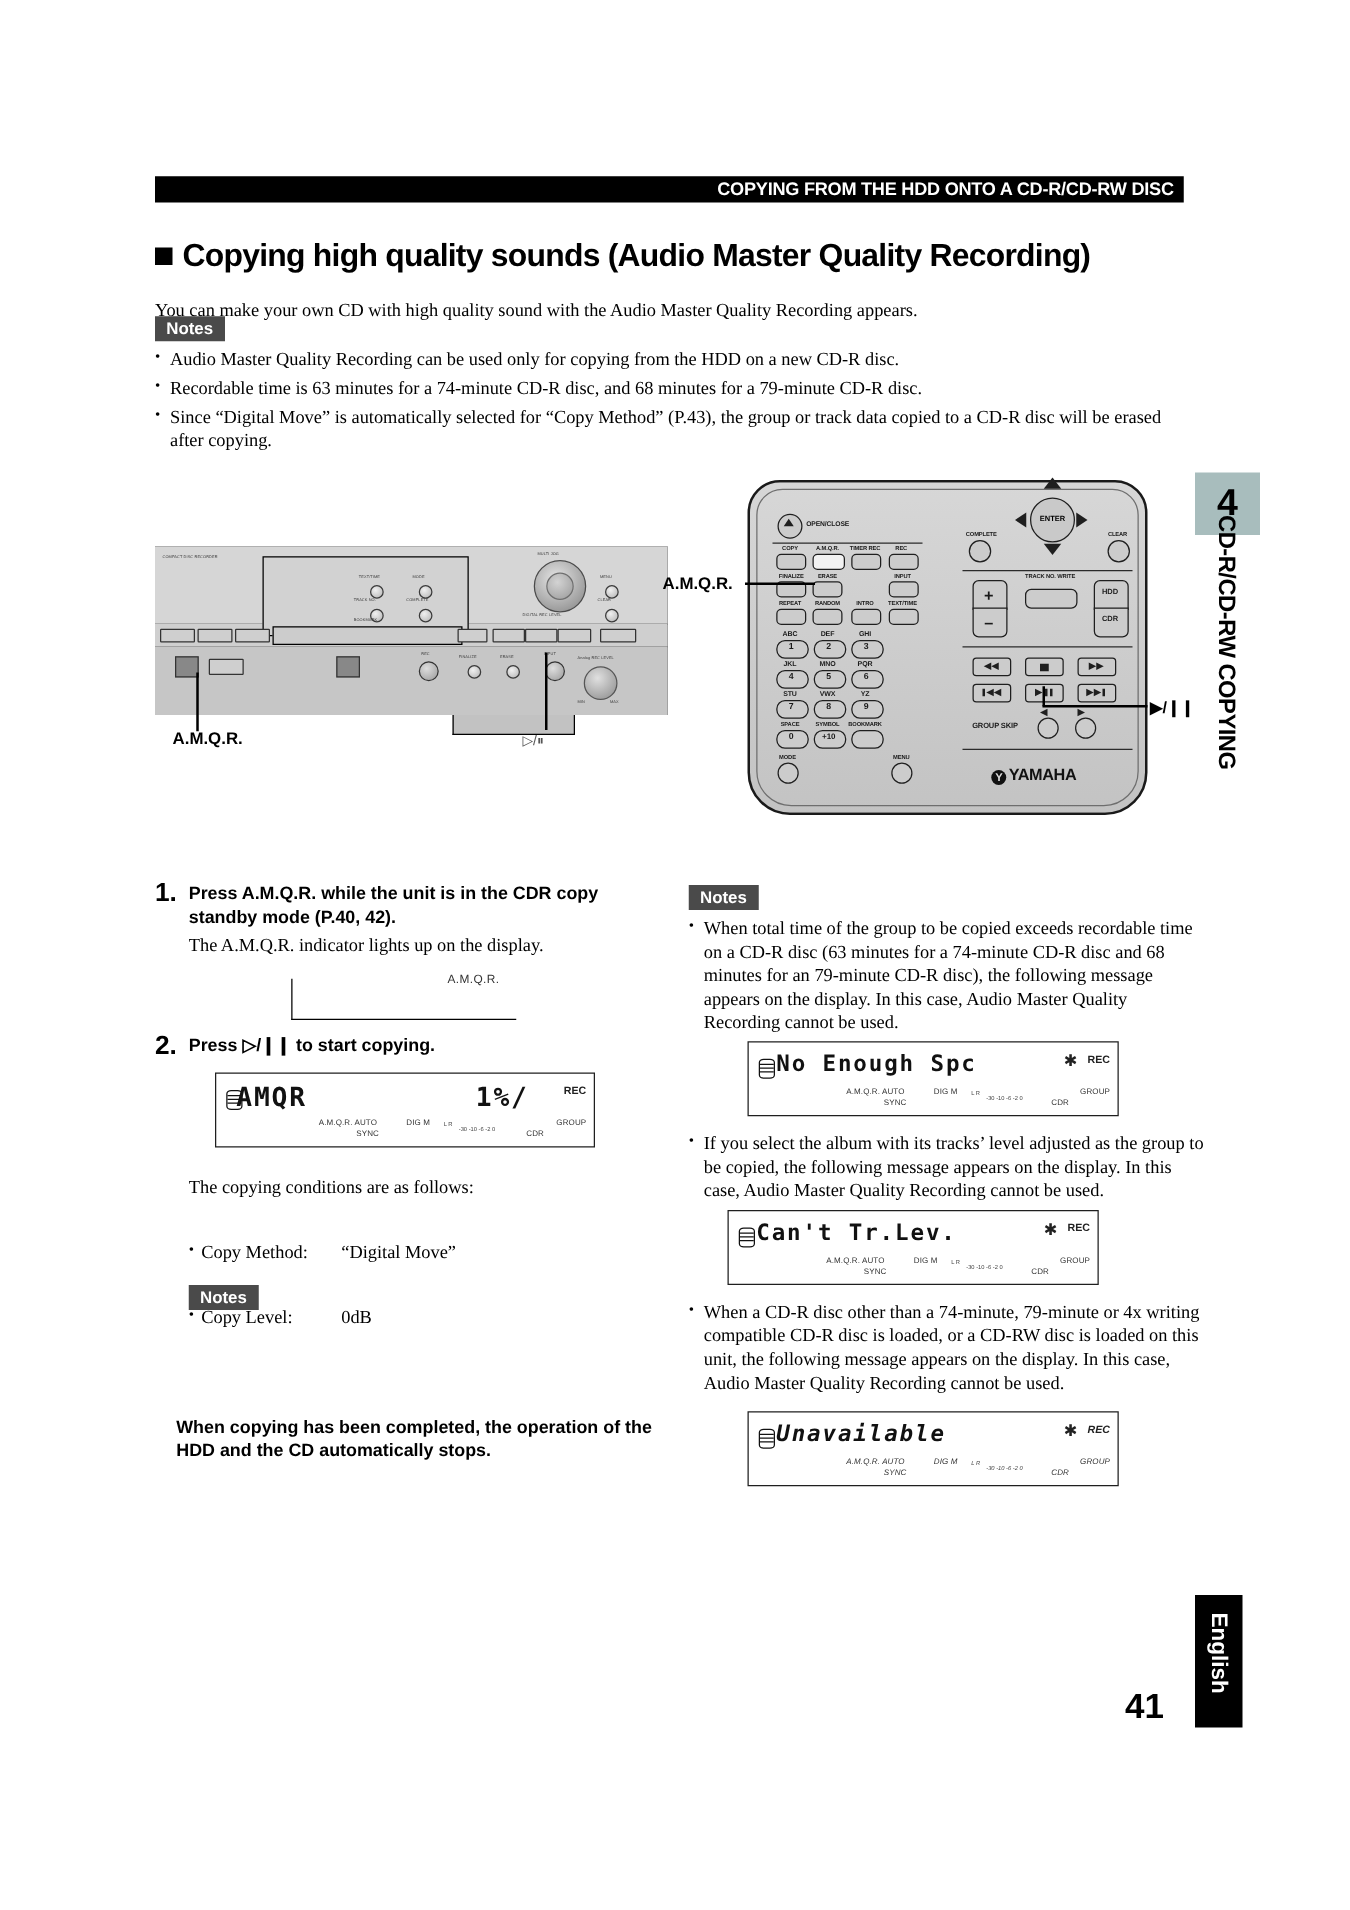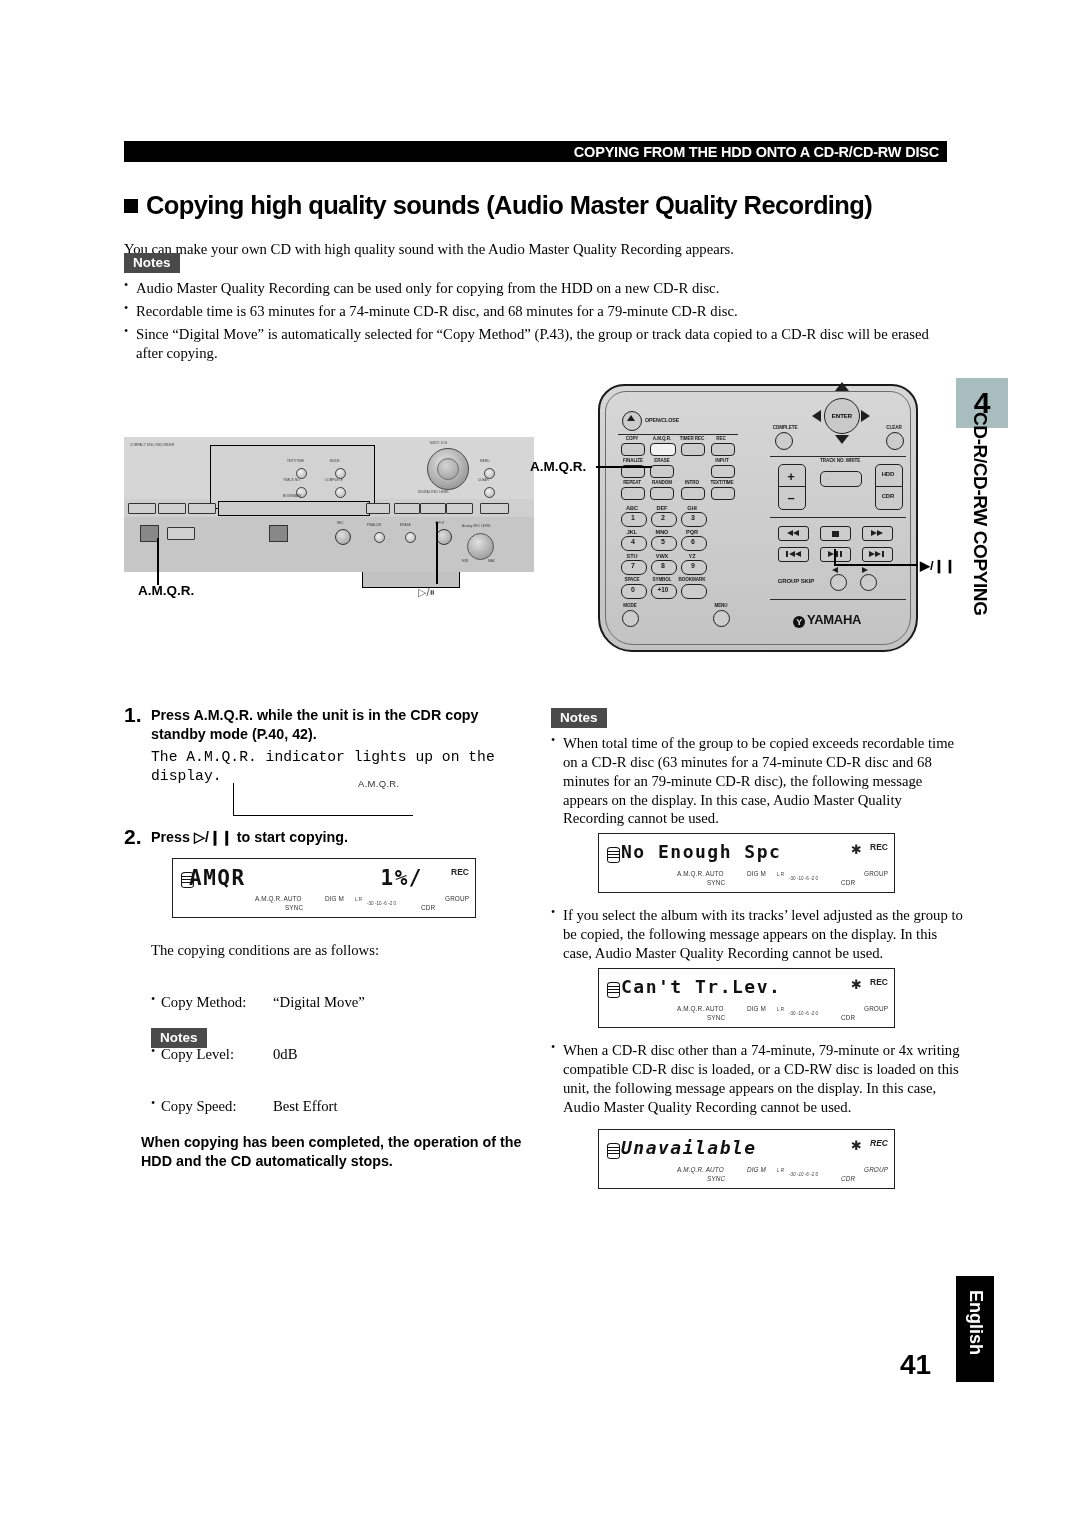--- a/index.html
+++ b/index.html
@@ -350,21 +350,21 @@
     position: absolute; left: 0; top: -3px;
     font-weight: bold; font-size: 21px;
   }
   .step-txt {
     margin-left: 27px;
     font-weight: bold; font-size: 14.3px;
     line-height: 1.3;
   }
   .step-sub {
     position: absolute;
-    font-family: Liberation Mono, monospace;
+    font-family: Liberation Serif, serif;
     font-size: 14.7px;
     line-height: 1.3;
   }
 
   
   .disp {
     position: absolute;
     border: 1.6px solid #1f1f1f;
     background: #fff;
   }
@@ -743,24 +743,20 @@
 <div class="cond-table" style="left:151px; top:940px; width:380px;">
   <div style="padding-left:0;">The copying conditions are as follows:</div>
   <div class="cond-row">
     <span class="cond-k">Copy Method:</span>
     <span>“Digital Move”</span>
   </div>
   <div class="cond-row">
     <span class="cond-k">Copy Level:</span>
     <span>0dB</span>
   </div>
-  <div class="cond-row">
-    <span class="cond-k">Copy Speed:</span>
-    <span>Best Effort</span>
-  </div>
 </div>
 
 <div class="notes-block" style="left:151px; top:1028px; width:382px;">
   <span class="notes-chip">Notes</span>
 </div>
 
 <div class="bold-note" style="left:141px; top:1133px; width:392px;">When copying has been completed, the operation of the HDD and the CD automatically stops.</div>
 
 <div class="notes-block" style="left:551px; top:708px; width:410px;">
   <span class="notes-chip">Notes</span>
@@ -784,21 +780,21 @@
   <div class="ind-sm" style="left:178px; top:38px;">L R</div>
   <div class="ind-sm" style="left:190px; top:42px;">-30 -10 -6 -2 0</div>
   <div class="ind" style="left:242px; top:45px;">CDR</div>
   <div class="ind" style="right:6px; top:36px;">GROUP</div>
 </div>
 
 <div class="right-note-p" style="left:551px; top:906px; width:412px;">
   <div class="bullet-line">If you select the album with its tracks’ level adjusted as the group to be copied, the following message appears on the display. In this case, Audio Master Quality Recording cannot be used.</div>
 </div>
 
-<div class="disp" style="left:598px; top:968px; width:295px; height:58px;">
+<div class="disp" style="left:582px; top:968px; width:295px; height:58px;">
   <div class="hddicon" style="top:13px;">
     <i style="top:3px"></i>
       <i style="top:6px"></i>
       <i style="top:9px"></i>
   </div>
   <div class="main" style="font-size:18px; left:22px;">Can't Tr.Lev.</div>
   <div class="star" style="right:32px; top:8px;">✱</div>
   <div class="rec" style="right:6px; top:8px;">REC</div>
   <div class="ind" style="left:78px; top:36px;">A.M.Q.R. AUTO</div>
   <div class="ind" style="left:108px; top:45px;">SYNC</div>

